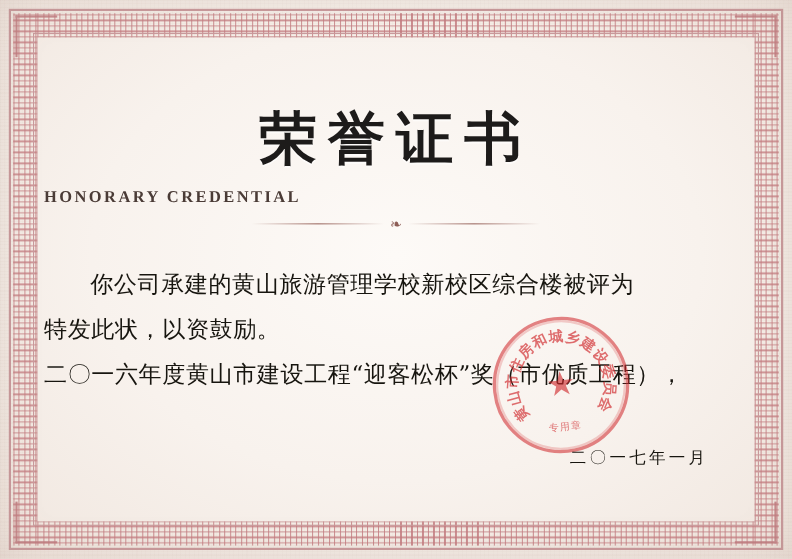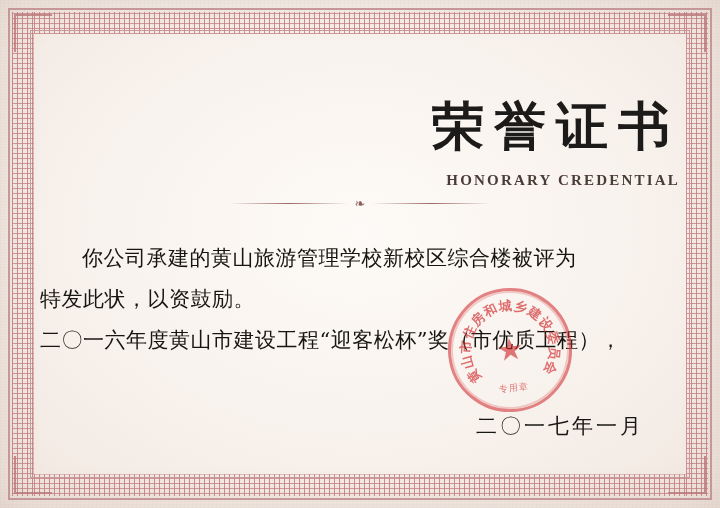--- a/index.html
+++ b/index.html
@@ -109,32 +109,32 @@
 
   .content {
     position: absolute;
     left: 40px;
     right: 40px;
     top: 38px;
     bottom: 38px;
   }
 
   .title {
-    text-align: right;
+    text-align: center;
     margin-top: 54px;
     font-family: "DejaVu Serif", serif;
     font-weight: bold;
     font-size: 52px;
     letter-spacing: 10px;
     color: #1d1b1a;
     text-shadow: 0 1px 0 rgba(255,255,255,0.6);
   }
 
   .subtitle {
-    text-align: right;
+    text-align: left;
     margin-top: 10px;
     font-family: "Liberation Serif", serif;
     font-weight: bold;
     font-size: 15px;
     letter-spacing: 2.2px;
     color: #4a3b36;
   }
 
   .divider {
     display: flex;
@@ -170,23 +170,23 @@
     line-height: 1.95;
     color: #17150f;
     letter-spacing: 0.5px;
     text-align: justify;
   }
   .body-text .indent { display: inline-block; width: 42px; }
 
   .date-line {
     position: absolute;
     right: 36px;
-    bottom: 30px;
+    bottom: 44px;
     font-family: Liberation Mono, monospace;
-    font-size: 21px;
+    font-size: 15px;
     letter-spacing: 3px;
     color: #17150f;
   }
 
   
   .seal {
     position: absolute;
     right: 108px;
     bottom: 58px;
     width: 118px;

